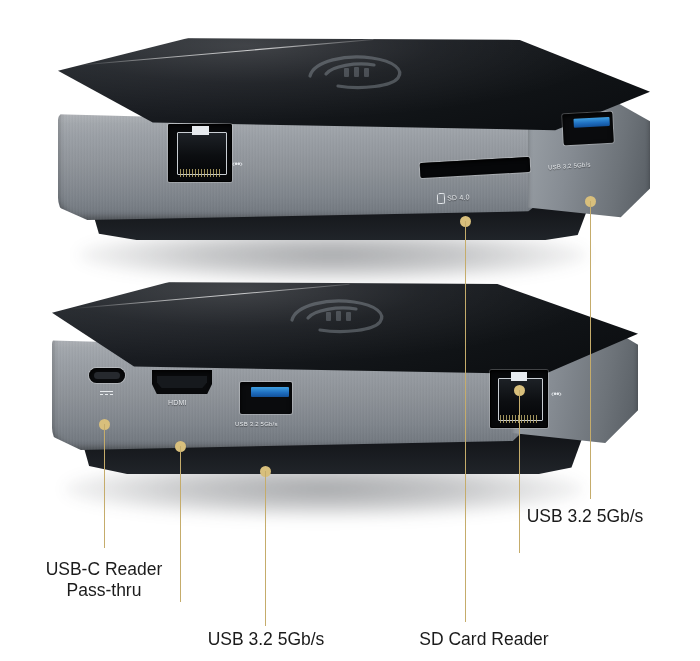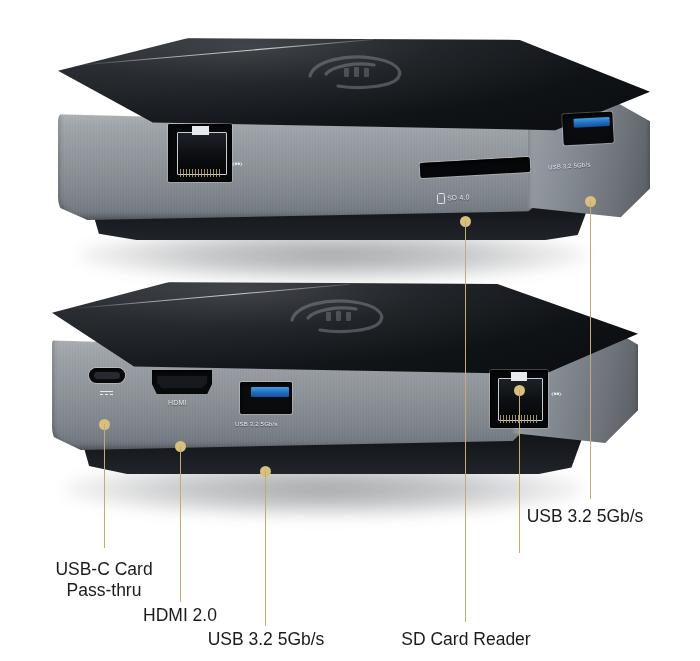--- a/index.html
+++ b/index.html
@@ -345,34 +345,33 @@
     <div class="port port-rj45" style="left:490px; top:370px; width:58px; height:58px;">
       <div class="rj45-inner"></div>
       <div class="rj45-notch" style="left:21px; top:2px; width:16px; height:9px;"></div>
       <div class="rj45-pins"></div>
     </div>
     <div class="silk-net" style="left:551px; top:390px;">‹••›</div>
   </div>
 
   <div class="leader-dot" style="left:104px; top:419px;"></div>
   <div class="leader" style="left:104px; top:424px; height:124px;"></div>
-  <div class="callout" style="left:14px; top:559px; width:180px;">USB-C Card
+  <div class="callout" style="left:14px; top:559px; width:180px;">USB-C Reader
 Pass-thru</div>
 
   <div class="leader-dot" style="left:180px; top:441px;"></div>
   <div class="leader" style="left:180px; top:446px; height:156px;"></div>
-  <div class="callout" style="left:100px; top:605px; width:160px;">HDMI 2.0</div>
 
   <div class="leader-dot" style="left:265px; top:466px;"></div>
   <div class="leader" style="left:265px; top:471px; height:155px;"></div>
   <div class="callout" style="left:180px; top:629px; width:172px;">USB 3.2 5Gb/s</div>
 
   <div class="leader-dot" style="left:465px; top:216px;"></div>
   <div class="leader" style="left:465px; top:221px; height:401px;"></div>
-  <div class="callout" style="left:378px; top:629px; width:176px;">SD Card Reader</div>
+  <div class="callout" style="left:396px; top:629px; width:176px;">SD Card Reader</div>
 
   <div class="leader-dot" style="left:519px; top:385px;"></div>
   <div class="leader" style="left:519px; top:390px; height:163px;"></div>
 
   <div class="leader-dot" style="left:590px; top:196px;"></div>
   <div class="leader" style="left:590px; top:201px; height:298px;"></div>
   <div class="callout" style="left:499px; top:506px; width:172px;">USB 3.2 5Gb/s</div>
 
 </div>
 

